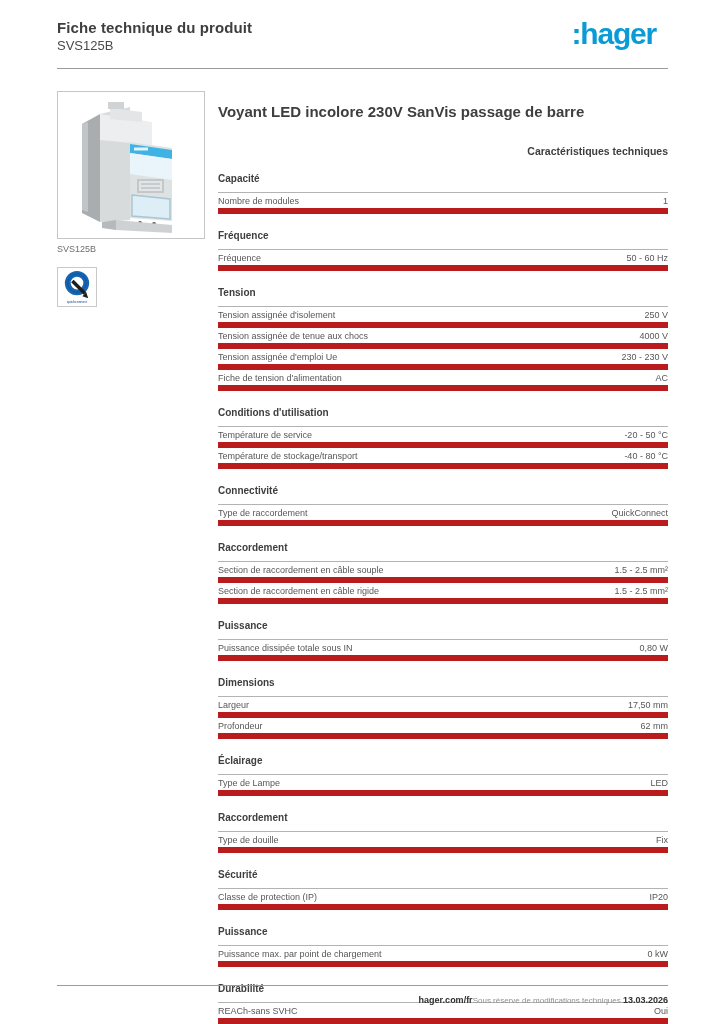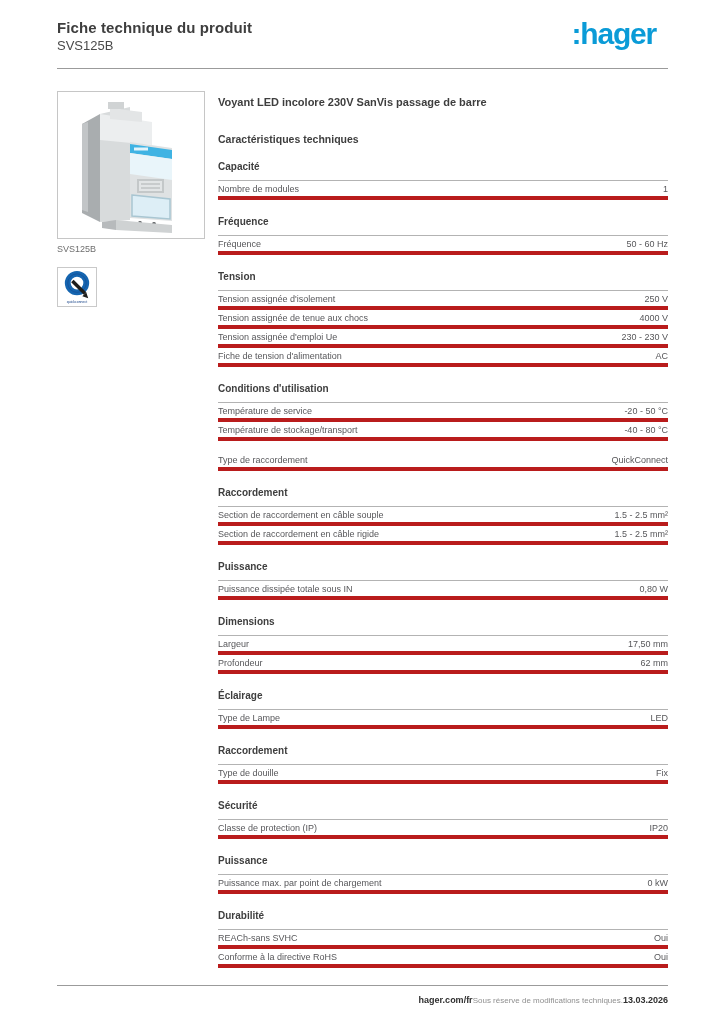--- a/index.html
+++ b/index.html
@@ -28,34 +28,34 @@
   .left-col { width: 148px; flex: 0 0 148px; margin-right: 13px; }
   .right-col { flex: 1; min-width: 0; }
 
   
   .image-box { width: 148px; height: 148px; border: 1px solid #c6c6c6; background: #fff; overflow: hidden; }
   .image-caption { font-size: 9px; color: #6e6e6e; margin-top: 5px; }
   .qc-box { margin-top: 13px; width: 40px; height: 40px; border: 1px solid #c9c9c9; background: #fff;
             display: flex; align-items: center; justify-content: center; }
 
   
-  .product-title { font-size: 11px; font-weight: bold; color: #3e3e3e; margin-top: 5px; }
-  .tech-title { font-size: 10.5px; font-weight: bold; color: #3e3e3e; margin-top: 25px; }
+  .product-title { font-size: 15px; font-weight: bold; color: #3e3e3e; margin-top: 12px; }
+  .tech-title { font-size: 10.5px; font-weight: bold; color: #3e3e3e; margin-top: 25px; text-align: right; }
 
   
   .sections { margin-top: 3px; }
   .section { margin-top: 11px; }
   .section-title {
     font-size: 10px; font-weight: bold; color: #3e3e3e;
     padding-bottom: 8px; border-bottom: 1px solid #b3b3b3; margin-top: 16px;
   }
   .spec-row {
     display: flex; justify-content: space-between; align-items: baseline;
     font-size: 9px; color: #57575a;
-    padding: 3px 0 2px; border-bottom: 4px solid #b91c1c;
+    padding: 3px 0 2px; border-bottom: 6px solid #b91c1c;
   }
   .spec-label { white-space: nowrap; }
   .spec-value { white-space: nowrap; text-align: right; }
 
   
   .footer-rule { position: absolute; left: 57px; right: 56px; top: 985px; border-top: 1px solid #9b9b9b; }
   .footer { position: absolute; left: 57px; right: 56px; top: 995px;
             display: flex; justify-content: flex-end; align-items: baseline; }
   .footer-link { font-size: 9px; font-weight: bold; color: #2f2f2f; text-decoration: none; }
   .footer-note { font-size: 8px; color: #8f8f8f; }
@@ -164,20 +164,21 @@
             <div class="spec-row">
               <span class="spec-label">Température de service</span>
               <span class="spec-value">-20 - 50 °C</span>
             </div>
             <div class="spec-row">
               <span class="spec-label">Température de stockage/transport</span>
               <span class="spec-value">-40 - 80 °C</span>
             </div>
           </div>
           <div class="section">
+            <div class="section-title">Connectivité</div>
             <div class="spec-row">
               <span class="spec-label">Type de raccordement</span>
               <span class="spec-value">QuickConnect</span>
             </div>
           </div>
           <div class="section">
             <div class="section-title">Raccordement</div>
             <div class="spec-row">
               <span class="spec-label">Section de raccordement en câble souple</span>
               <span class="spec-value">1.5 - 2.5 mm²</span>

